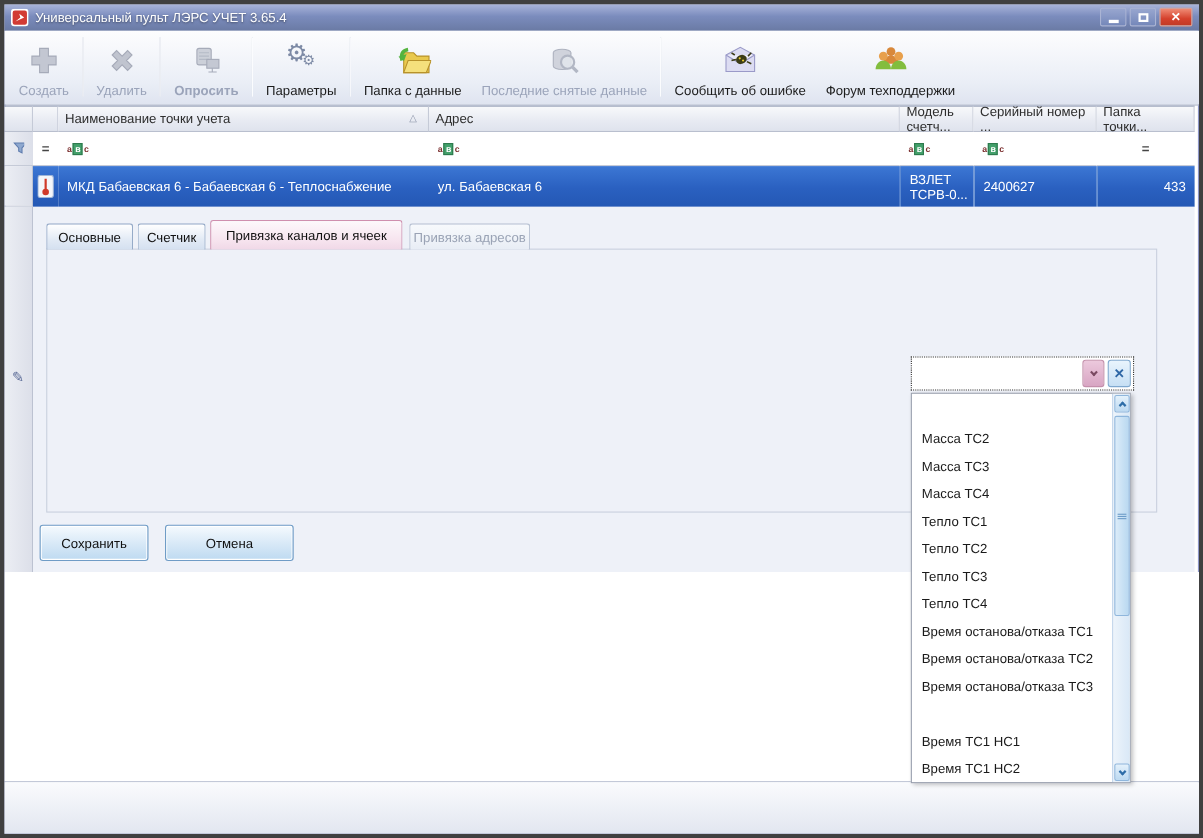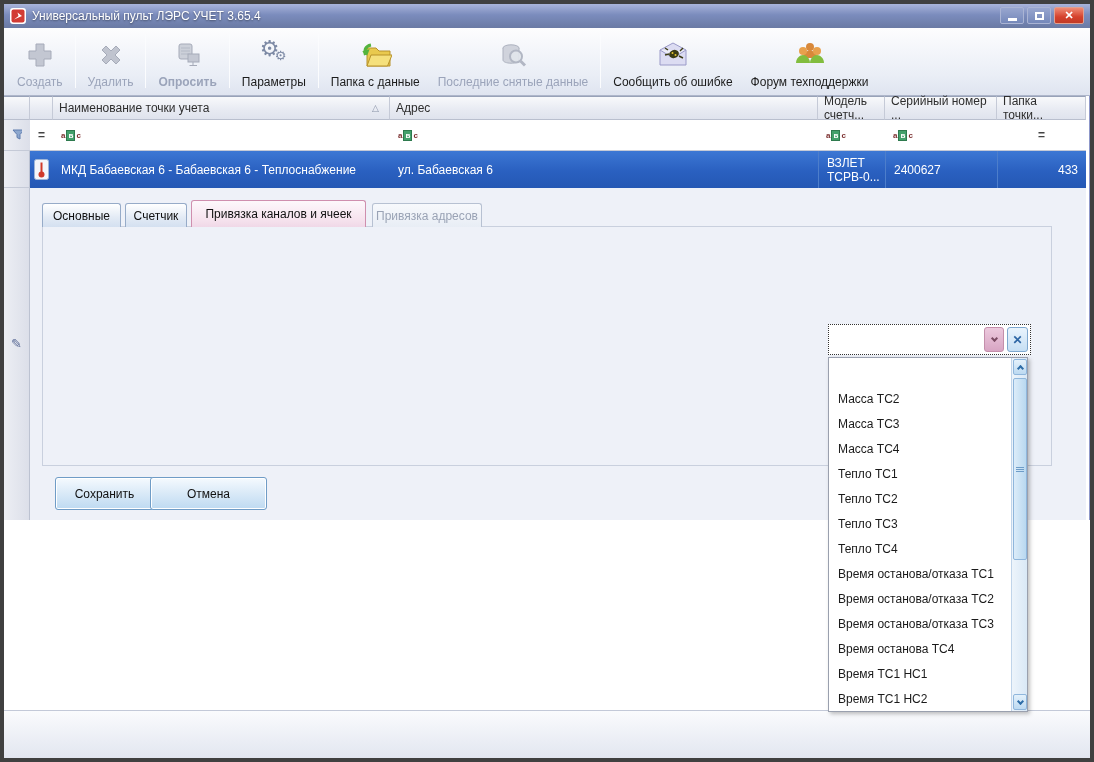--- a/index.html
+++ b/index.html
@@ -368,38 +368,37 @@
         <div class="sthumb" style="top:94px;height:38px">
             <span class="grip"></span>
           </div>
         <div class="sarr" style="top:149px">
             <i class="chd"></i>
           </div>
       </div>
     </div>
   </div>
 
-  <div class="button" style="left:51px;top:473px;width:99px">Сохранить</div>
+  <div class="button" style="left:32px;top:473px;width:99px">Сохранить</div>
   <div class="button" style="left:146px;top:473px;width:117px">Отмена</div>
 
   <div class="abs whitearea"></div>
   <div class="abs statusbar"></div>
 
   <div class="abs popup">
     <div class="pitem" style="top:28px">Масса ТС2</div>
     <div class="pitem" style="top:53px">Масса ТС3</div>
     <div class="pitem" style="top:78px">Масса ТС4</div>
     <div class="pitem" style="top:103px">Тепло ТС1</div>
     <div class="pitem" style="top:128px">Тепло ТС2</div>
     <div class="pitem" style="top:153px">Тепло ТС3</div>
     <div class="pitem" style="top:178px">Тепло ТС4</div>
     <div class="pitem" style="top:203px">Время останова/отказа ТС1</div>
     <div class="pitem" style="top:228px">Время останова/отказа ТС2</div>
     <div class="pitem" style="top:253px">Время останова/отказа ТС3</div>
-    <div class="pitem" style="top:278px">Время останова ТС4</div>
     <div class="pitem" style="top:303px">Время ТС1 НС1</div>
     <div class="pitem" style="top:328px">Время ТС1 НС2</div>
     <div class="vsb" style="right:0;top:0;height:353px">
       <div class="sarr" style="top:1px">
           <i class="chu"></i>
         </div>
       <div class="sthumb" style="top:20px;height:182px">
           <span class="grip"></span>
         </div>
       <div class="sarr" style="top:336px">

